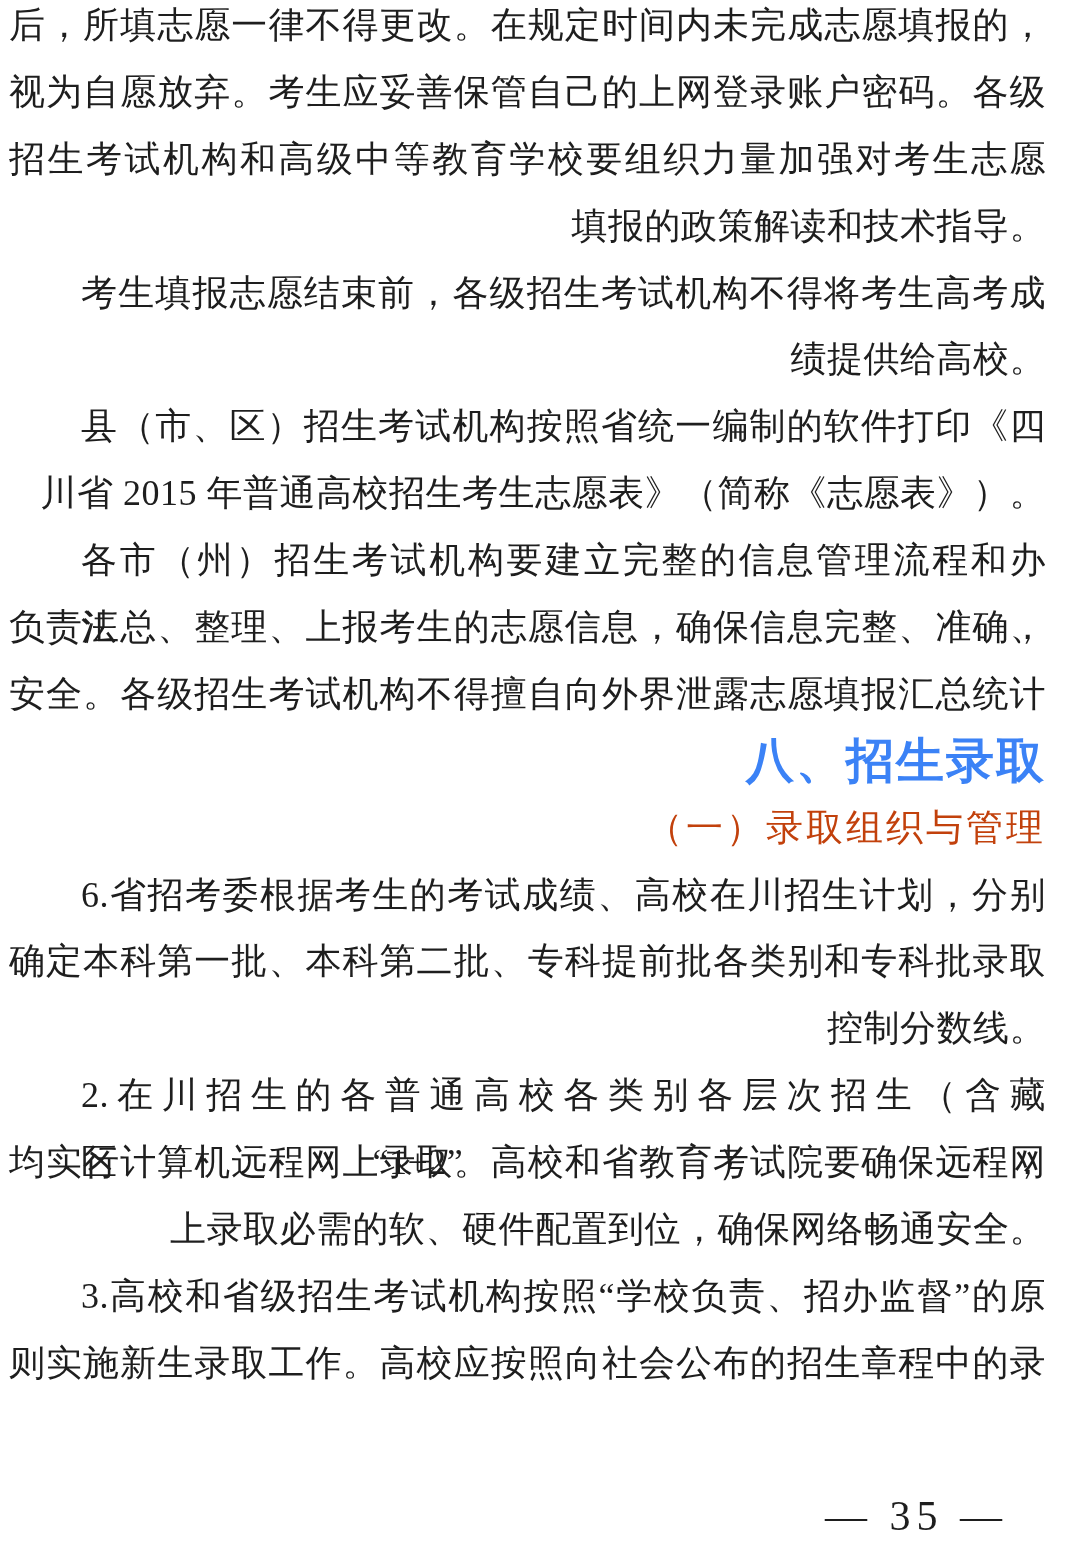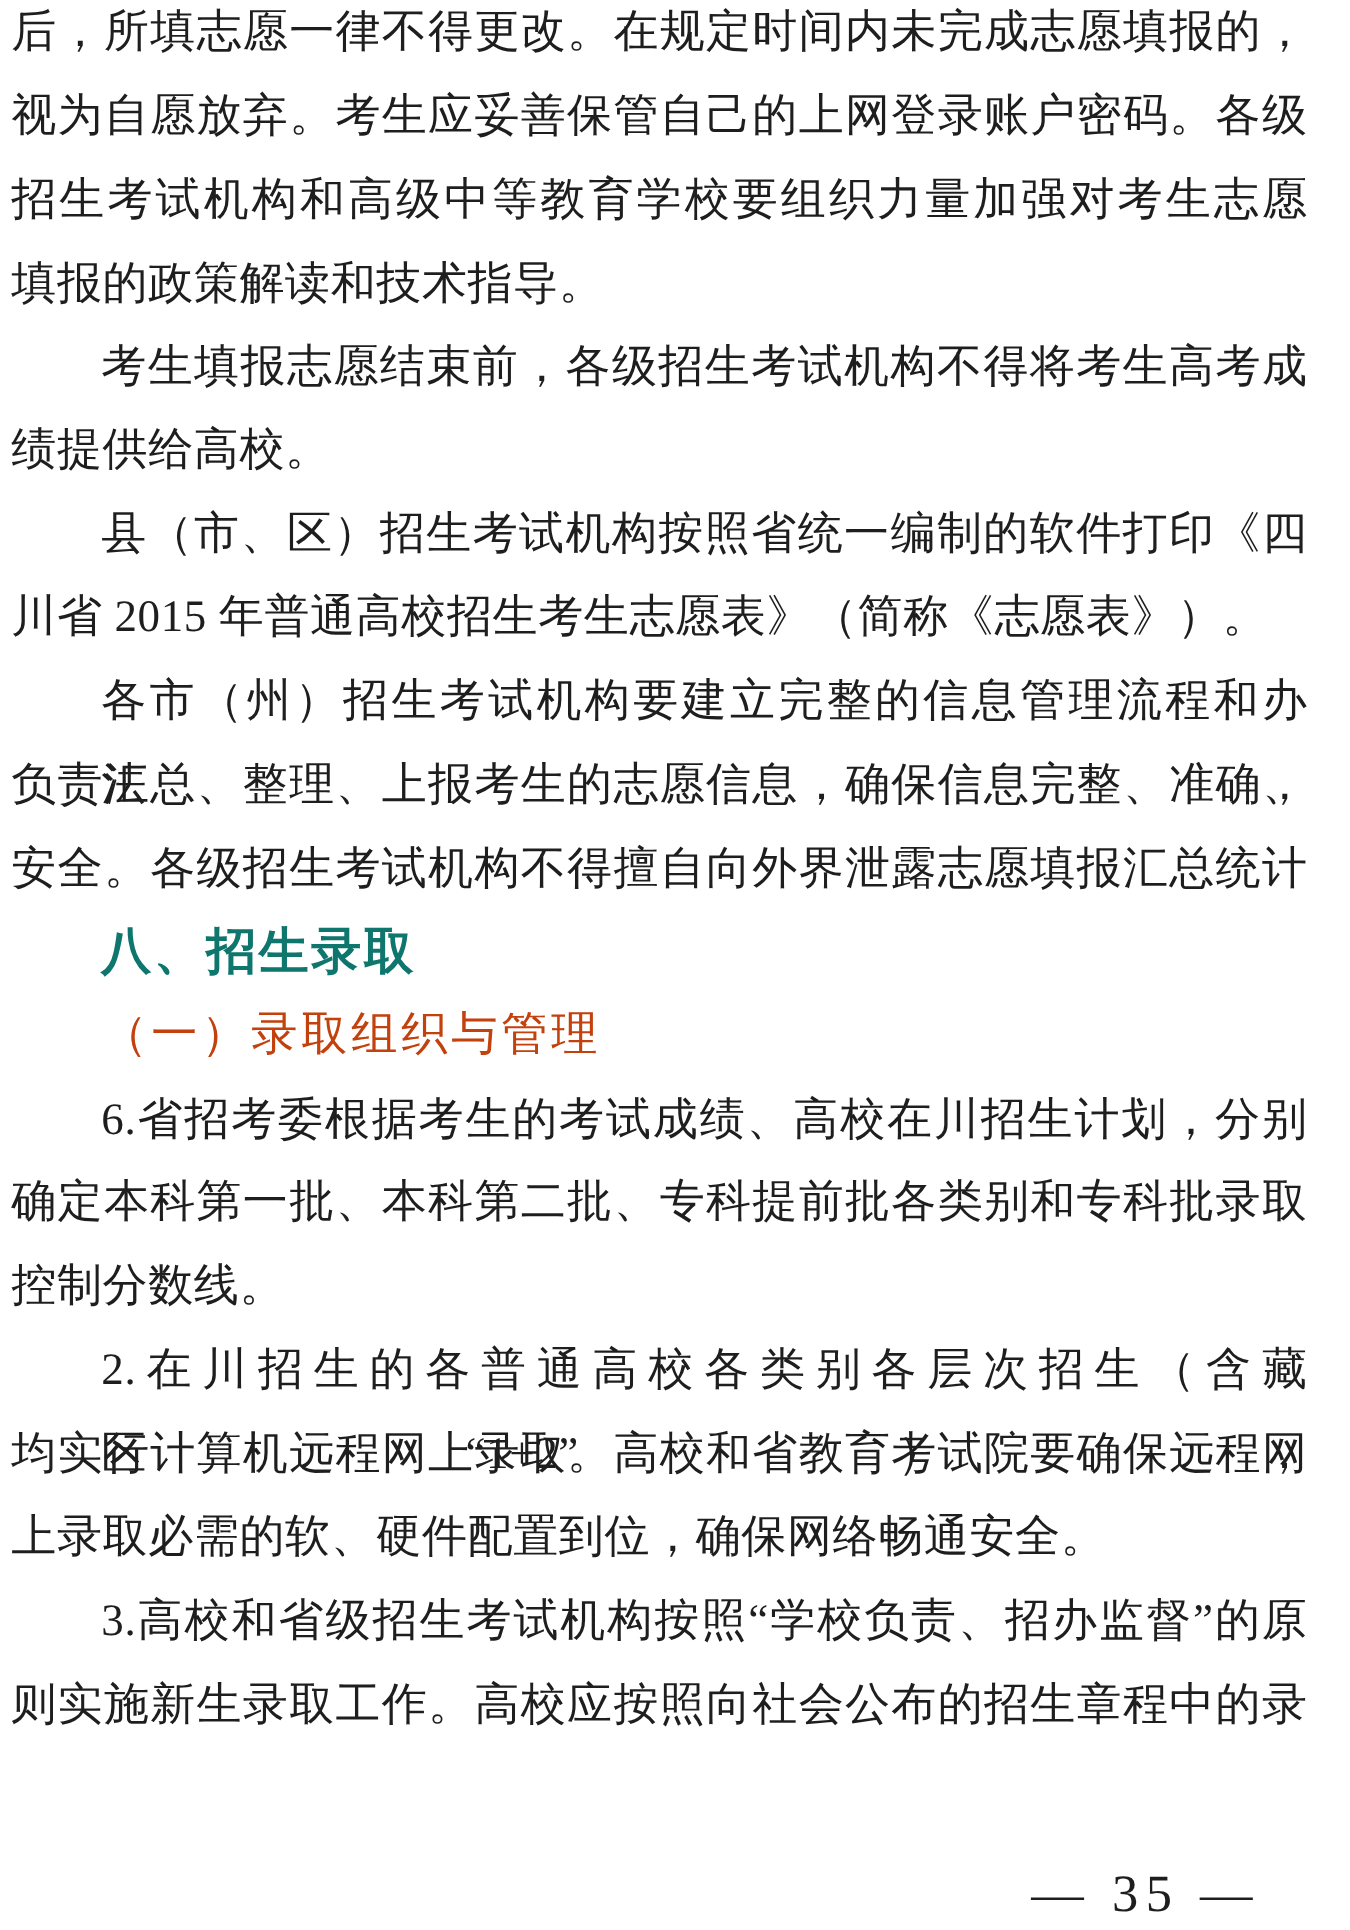--- a/index.html
+++ b/index.html
@@ -21,37 +21,37 @@
     left: 9px;
     top: -8px;
     width: 1037px;
   }
   .line {
     font-size: 36px;
     line-height: 66.9px;
     height: 66.9px;
     letter-spacing: 0.5px;
     white-space: nowrap;
-    text-align: left;
+    text-align: right;
   }
   .line.fill {
     white-space: normal;
     text-align: justify;
     text-align-last: justify;
     text-justify: inter-character;
   }
   .line.indent {
     padding-left: 72px;
   }
   .line.heading {
     font-family: "Liberation Sans", sans-serif;
     font-weight: 700;
-    font-size: 40px;
+    font-size: 48px;
     letter-spacing: 2px;
-    color: #0f766e;
+    color: #3b82f6;
   }
   .line.subheading {
     font-size: 37px;
     letter-spacing: 3px;
     color: #c2410c;
   }
   .page-footer {
     position: absolute;
     top: 1492px;
     right: 72px;

